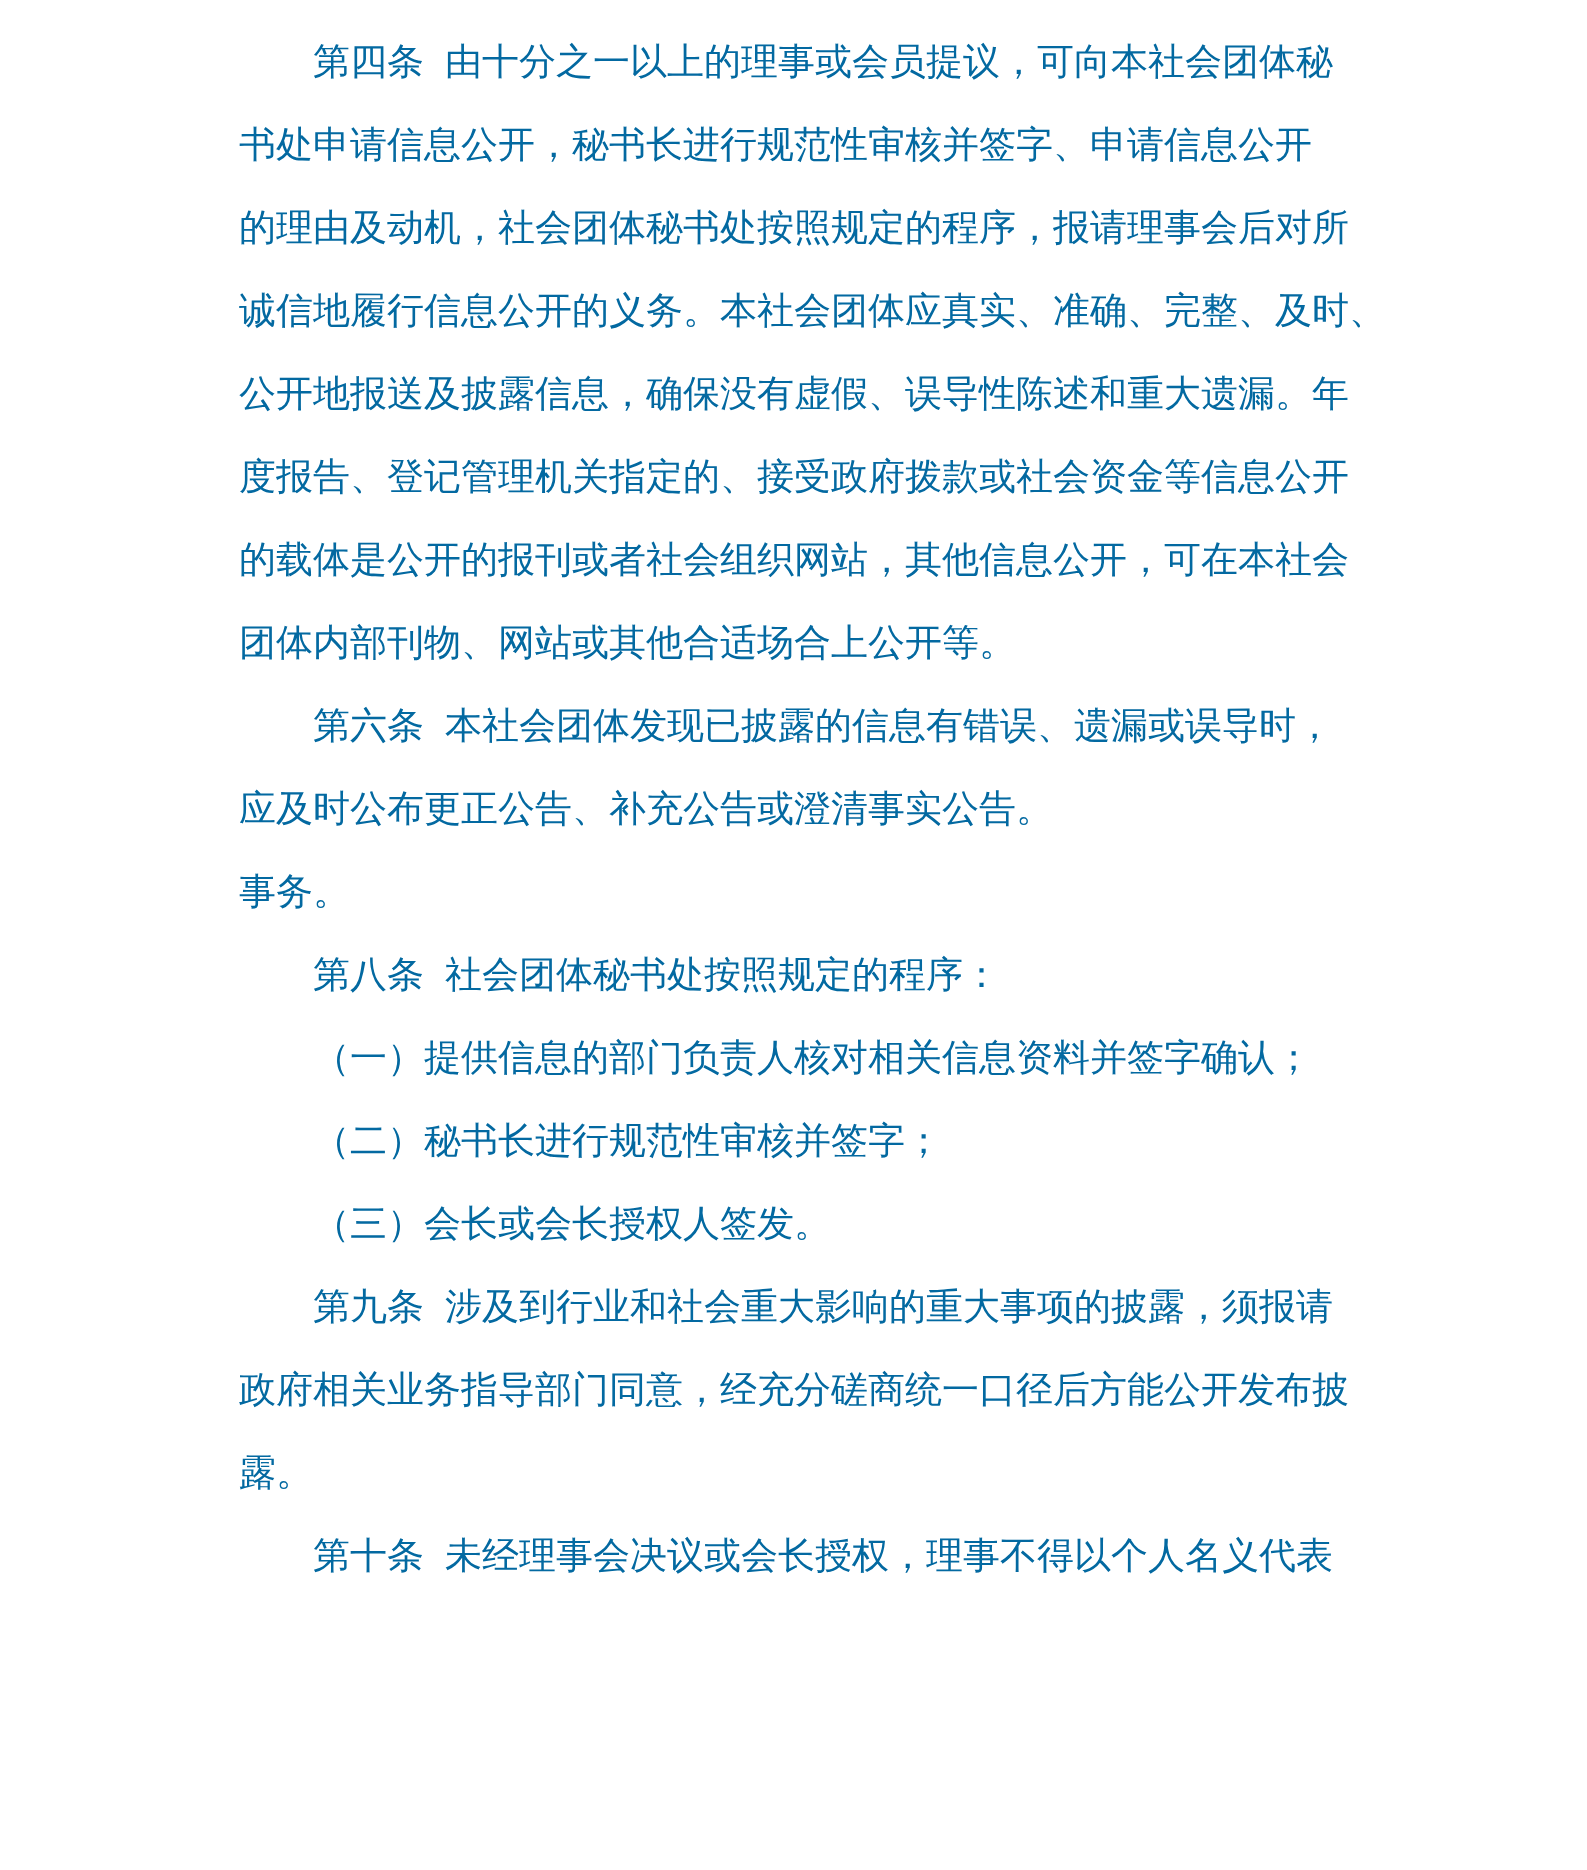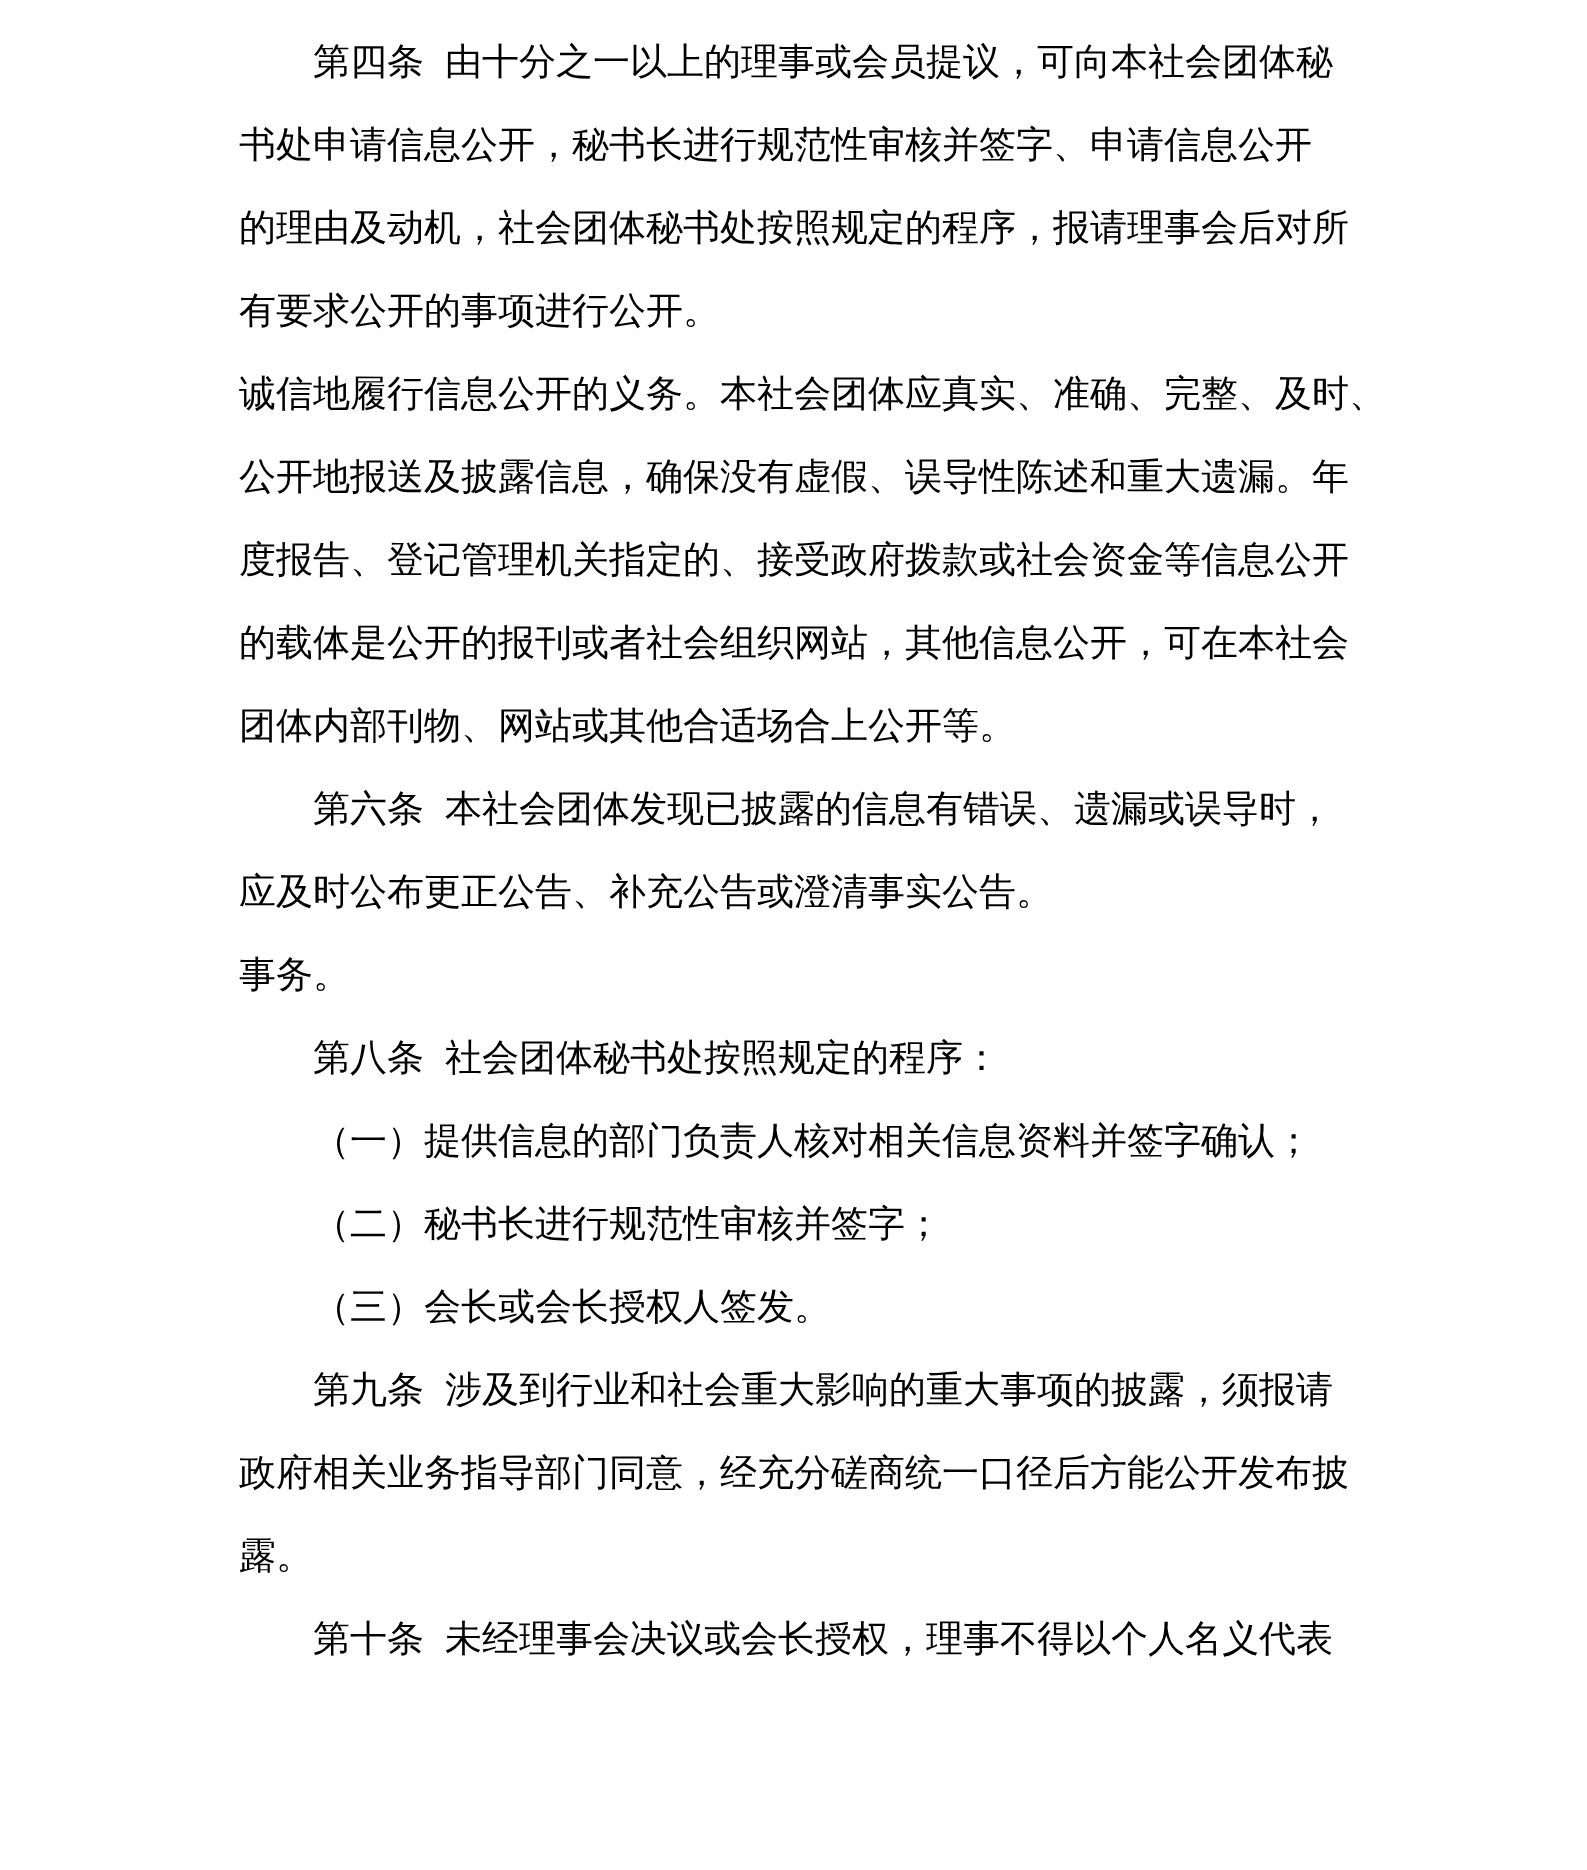--- a/index.html
+++ b/index.html
@@ -24,38 +24,37 @@
   .text-block {
     position: absolute;
     left: 239px;
     top: 20px;
     width: 1120px;
   }
   .line {
     font-family: "DejaVu Serif", "Liberation Serif", serif;
     font-size: 37px;
     line-height: 83px;
-    color: #000000;
+    color: #0369a1;
     white-space: nowrap;
     word-spacing: 0.25em; 
     letter-spacing: 0;
   }
   .line.indent {
     text-indent: 2em; 
   }
 </style>
 </head>
 <body style="background: rgb(255, 255, 255);">
 
 <div class="page">
   <div class="text-block" id="lines-container" style="color: rgb(0, 0, 0);">
       <div class="line indent">第四条 由十分之一以上的理事或会员提议，可向本社会团体秘</div>
       <div class="line">书处申请信息公开，秘书长进行规范性审核并签字、申请信息公开</div>
       <div class="line">的理由及动机，社会团体秘书处按照规定的程序，报请理事会后对所</div>
-      <div class="line">有要求公开的事项进行公开。</div>
       <div class="line">诚信地履行信息公开的义务。本社会团体应真实、准确、完整、及时、</div>
       <div class="line">公开地报送及披露信息，确保没有虚假、误导性陈述和重大遗漏。年</div>
       <div class="line">度报告、登记管理机关指定的、接受政府拨款或社会资金等信息公开</div>
       <div class="line">的载体是公开的报刊或者社会组织网站，其他信息公开，可在本社会</div>
       <div class="line">团体内部刊物、网站或其他合适场合上公开等。</div>
       <div class="line indent">第六条 本社会团体发现已披露的信息有错误、遗漏或误导时，</div>
       <div class="line">应及时公布更正公告、补充公告或澄清事实公告。</div>
       <div class="line">事务。</div>
       <div class="line indent">第八条 社会团体秘书处按照规定的程序：</div>
       <div class="line indent">（一）提供信息的部门负责人核对相关信息资料并签字确认；</div>

